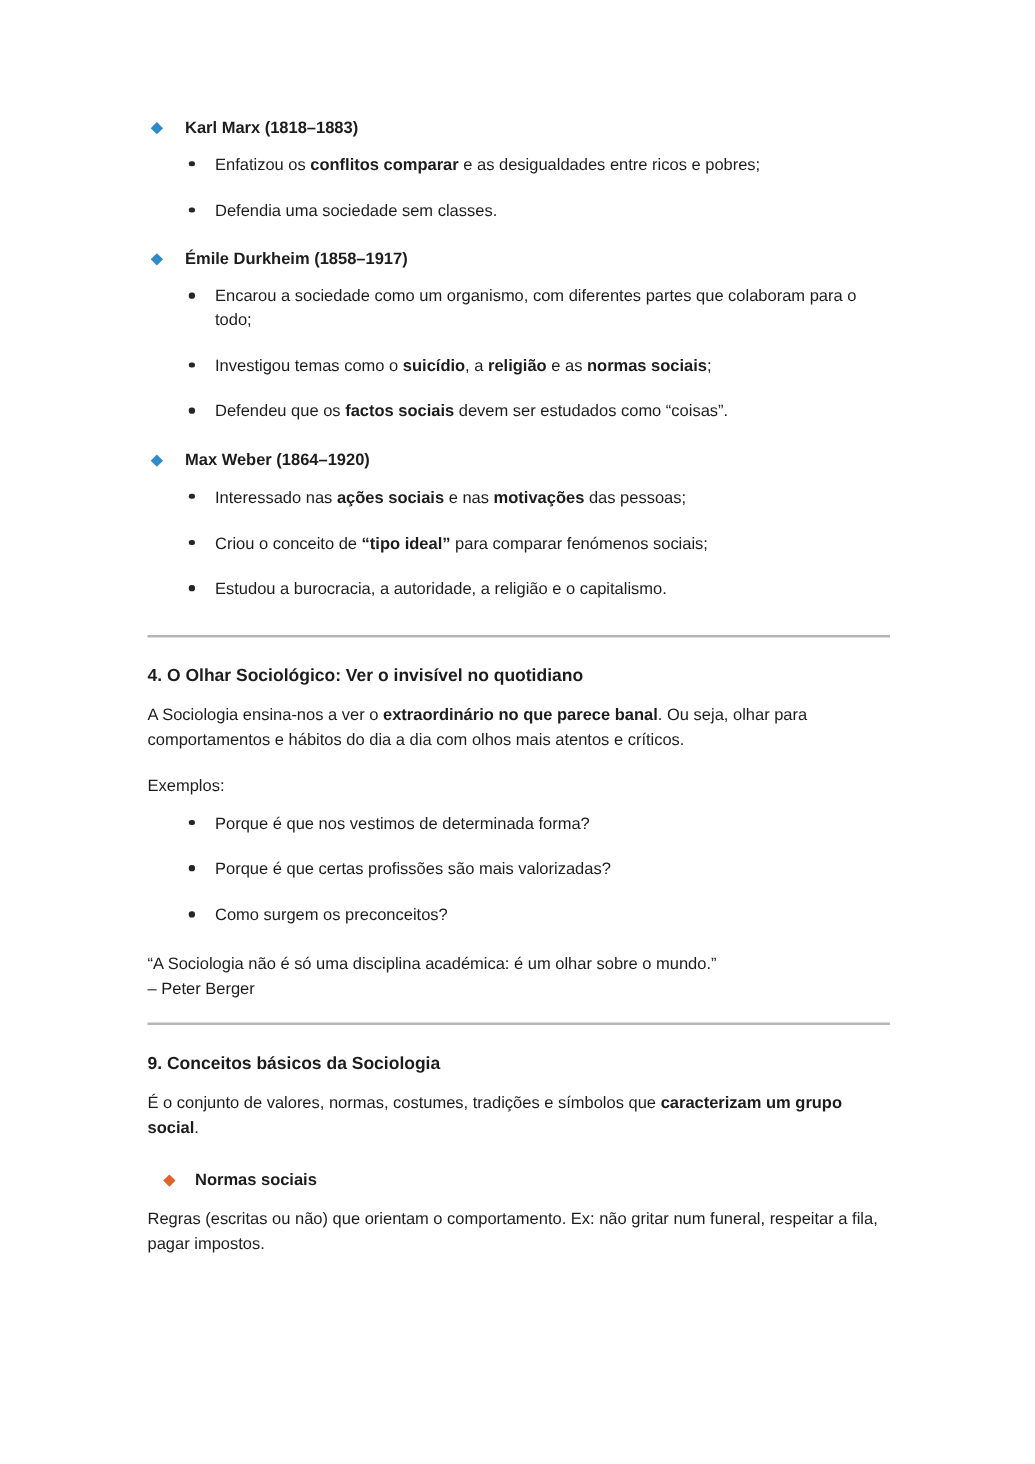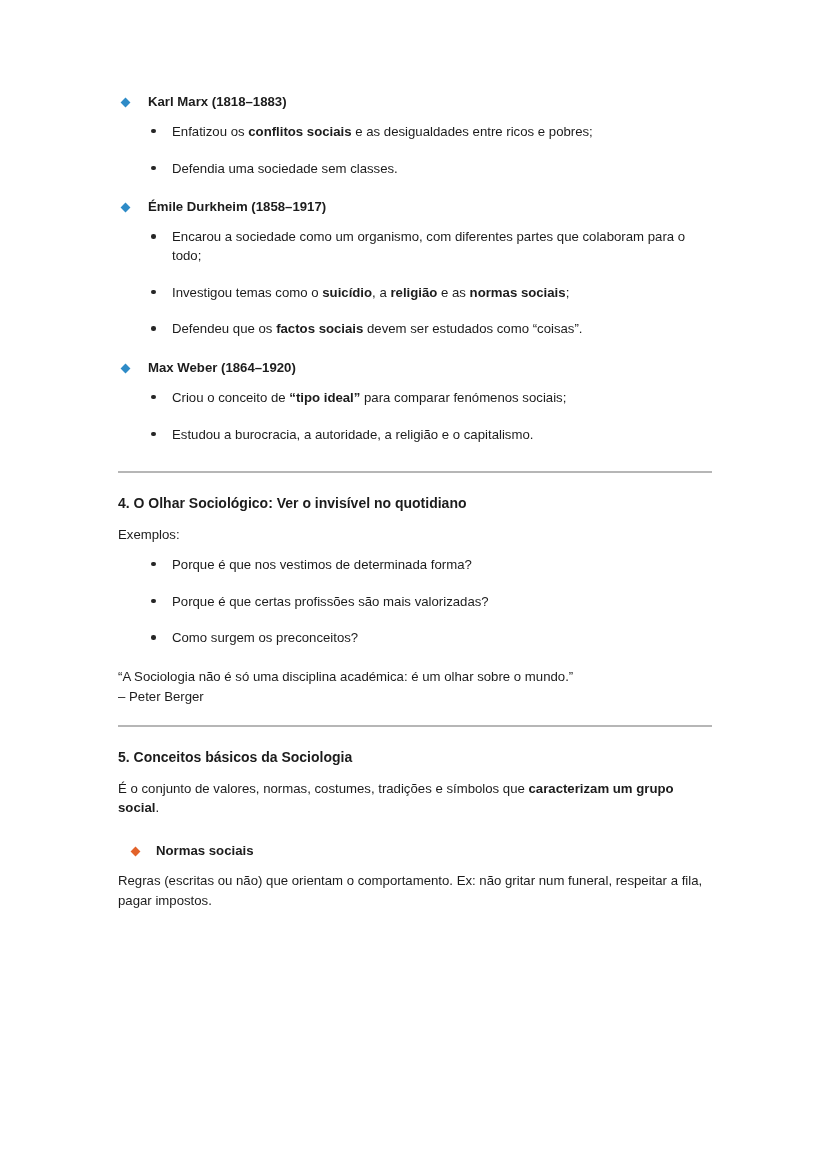--- a/index.html
+++ b/index.html
@@ -119,64 +119,66 @@
 <body>
 
 <div class="page">
   <div class="content">
 
     <div class="dia-item dia-blue">
       <span class="diamond"></span>
       <span>Karl Marx (1818–1883)</span>
     </div>
     <ul class="round">
-      <li><span>Enfatizou os </span><b>conflitos sociais</b><span> e as desigualdades entre ricos e pobres;</span></li>
+      <li><span>Enfatizou os </span><b>conflitos comparar</b><span> e as desigualdades entre ricos e pobres;</span></li>
       <li><span>Defendia uma sociedade sem classes.</span></li>
     </ul>
 
     <div class="dia-item dia-blue" style="margin-top:10px;">
       <span class="diamond"></span>
       <span>Émile Durkheim (1858–1917)</span>
     </div>
     <ul class="round">
       <li><span>Encarou a sociedade como um organismo, com diferentes partes que colaboram para o todo;</span></li>
       <li><span>Investigou temas como o </span><b>suicídio</b><span>, a </span><b>religião</b><span> e as </span><b>normas sociais</b><span>;</span></li>
       <li><span>Defendeu que os </span><b>factos sociais</b><span> devem ser estudados como “coisas”.</span></li>
     </ul>
 
     <div class="dia-item dia-blue" style="margin-top:10px;">
       <span class="diamond"></span>
       <span>Max Weber (1864–1920)</span>
     </div>
     <ul class="round">
+      <li><span>Interessado nas </span><b>ações sociais</b><span> e nas </span><b>motivações</b><span> das pessoas;</span></li>
       <li><span>Criou o conceito de </span><b>“tipo ideal”</b><span> para comparar fenómenos sociais;</span></li>
       <li><span>Estudou a burocracia, a autoridade, a religião e o capitalismo.</span></li>
     </ul>
 
     <hr class="rule">
 
     <h3 class="sec">4. O Olhar Sociológico: Ver o invisível no quotidiano</h3>
 
+    <p class="para"><span>A Sociologia ensina-nos a ver o </span><b>extraordinário no que parece banal</b><span>. Ou seja, olhar para comportamentos e hábitos do dia a dia com olhos mais atentos e críticos.</span></p>
 
     <p class="tight">Exemplos:</p>
 
     <ul class="round">
       <li><span>Porque é que nos vestimos de determinada forma?</span></li>
       <li><span>Porque é que certas profissões são mais valorizadas?</span></li>
       <li><span>Como surgem os preconceitos?</span></li>
     </ul>
 
     <p class="quote">
       <span>“A Sociologia não é só uma disciplina académica: é um olhar sobre o mundo.”</span>
       <span class="byline">– Peter Berger</span>
     </p>
 
     <hr class="rule">
 
-    <h3 class="sec">5. Conceitos básicos da Sociologia</h3>
+    <h3 class="sec">9. Conceitos básicos da Sociologia</h3>
 
     <p class="para"><span>É o conjunto de valores, normas, costumes, tradições e símbolos que </span><b>caracterizam um grupo social</b><span>.</span></p>
 
     <div class="dia-item dia-orange" style="margin-top:14px;">
       <span class="diamond"></span>
       <span>Normas sociais</span>
     </div>
     <p class="para"><span>Regras (escritas ou não) que orientam o comportamento. Ex: não gritar num funeral, respeitar a fila, pagar impostos.</span></p>
 
   </div>

